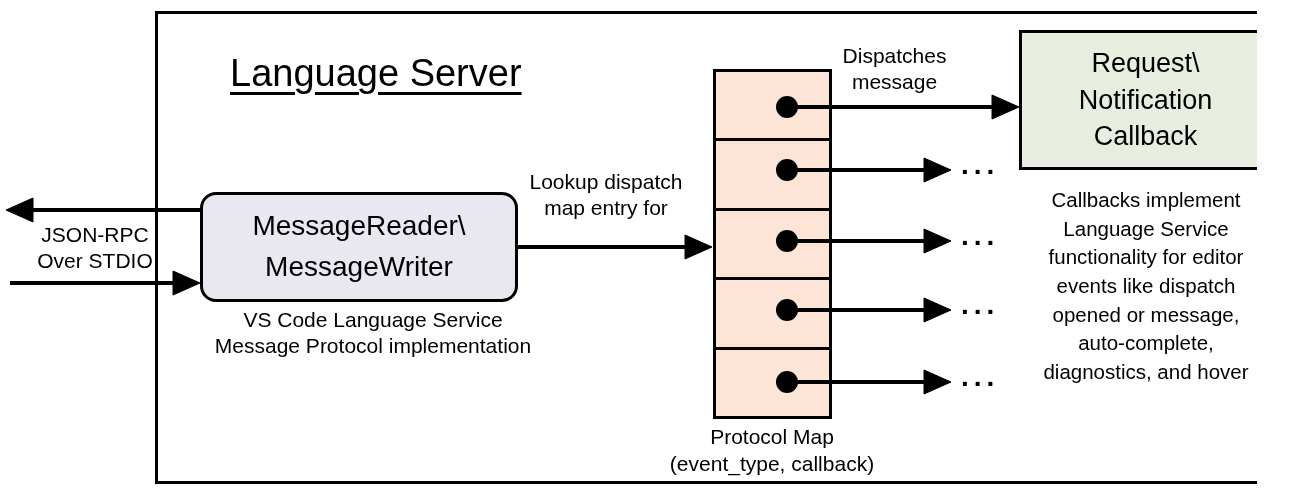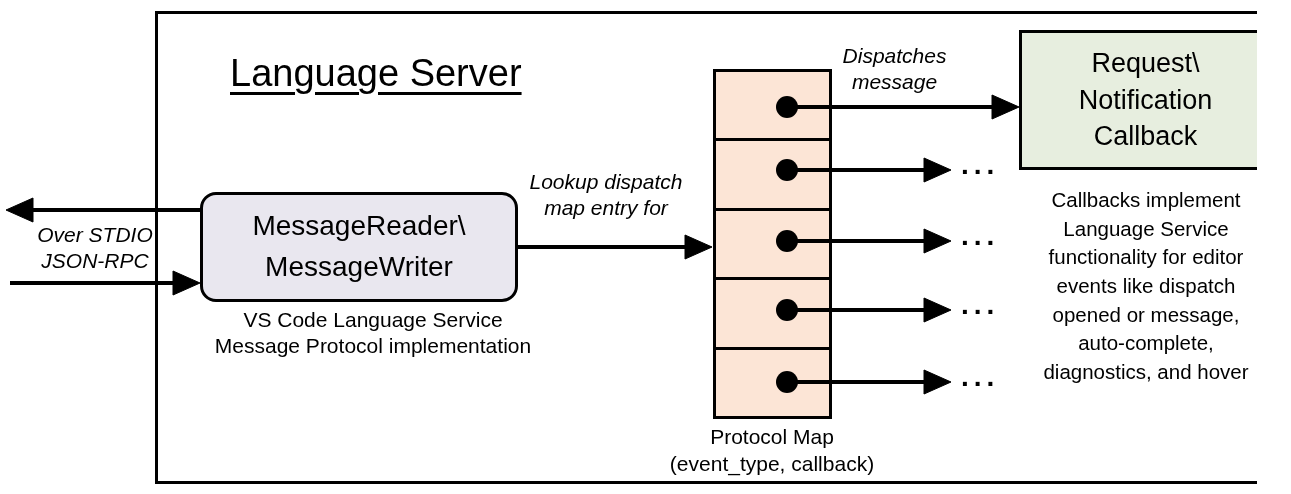--- a/index.html
+++ b/index.html
@@ -54,21 +54,21 @@
     left: 1019px; top: 30px;
     width: 253px; height: 140px;
     font-size: 27px;
     line-height: 1.35;
   }
 
   .lbl {
     text-align: center;
     line-height: 1.24;
   }
-  .italic { font-style: italic; }
+  .italic { }
 
   .io-label       { left: 15px;  top: 222px; width: 160px; font-size: 21px; }
   .lookup-label   { left: 517px; top: 157px; width: 178px; font-size: 21px; margin-top: 12px; }
   .dispatch-label { left: 817px; top: 43px;  width: 155px; font-size: 21px; }
   .message-caption{ left: 193px; top: 307px; width: 360px; font-size: 21px; }
   .map-caption    { left: 646px; top: 424px; width: 252px; font-size: 21px; line-height: 1.28; }
   .callbacks-note { left: 1021px; top: 186px; width: 250px; font-size: 20.5px; line-height: 1.4; }
 
   .dispatch-map {
     left: 713px; top: 69px;
@@ -113,22 +113,22 @@
 </head>
 <body>
 
 <div class="canvas">
 
   <div class="abs outer-box"></div>
 
   <div class="abs title">Language Server</div>
 
   <div class="abs lbl italic io-label">
+    <span class="block">JSON-RPC</span>
     <span class="block">Over STDIO</span>
-    <span class="block">JSON-RPC</span>
   </div>
 
   <div class="abs node-box message-box" style="background: rgb(233, 231, 239);">
     <span class="block">MessageReader\</span>
     <span class="block">MessageWriter</span>
   </div>
 
   <div class="abs lbl message-caption">
     <span class="block">VS Code Language Service</span>
     <span class="block">Message Protocol implementation</span>

